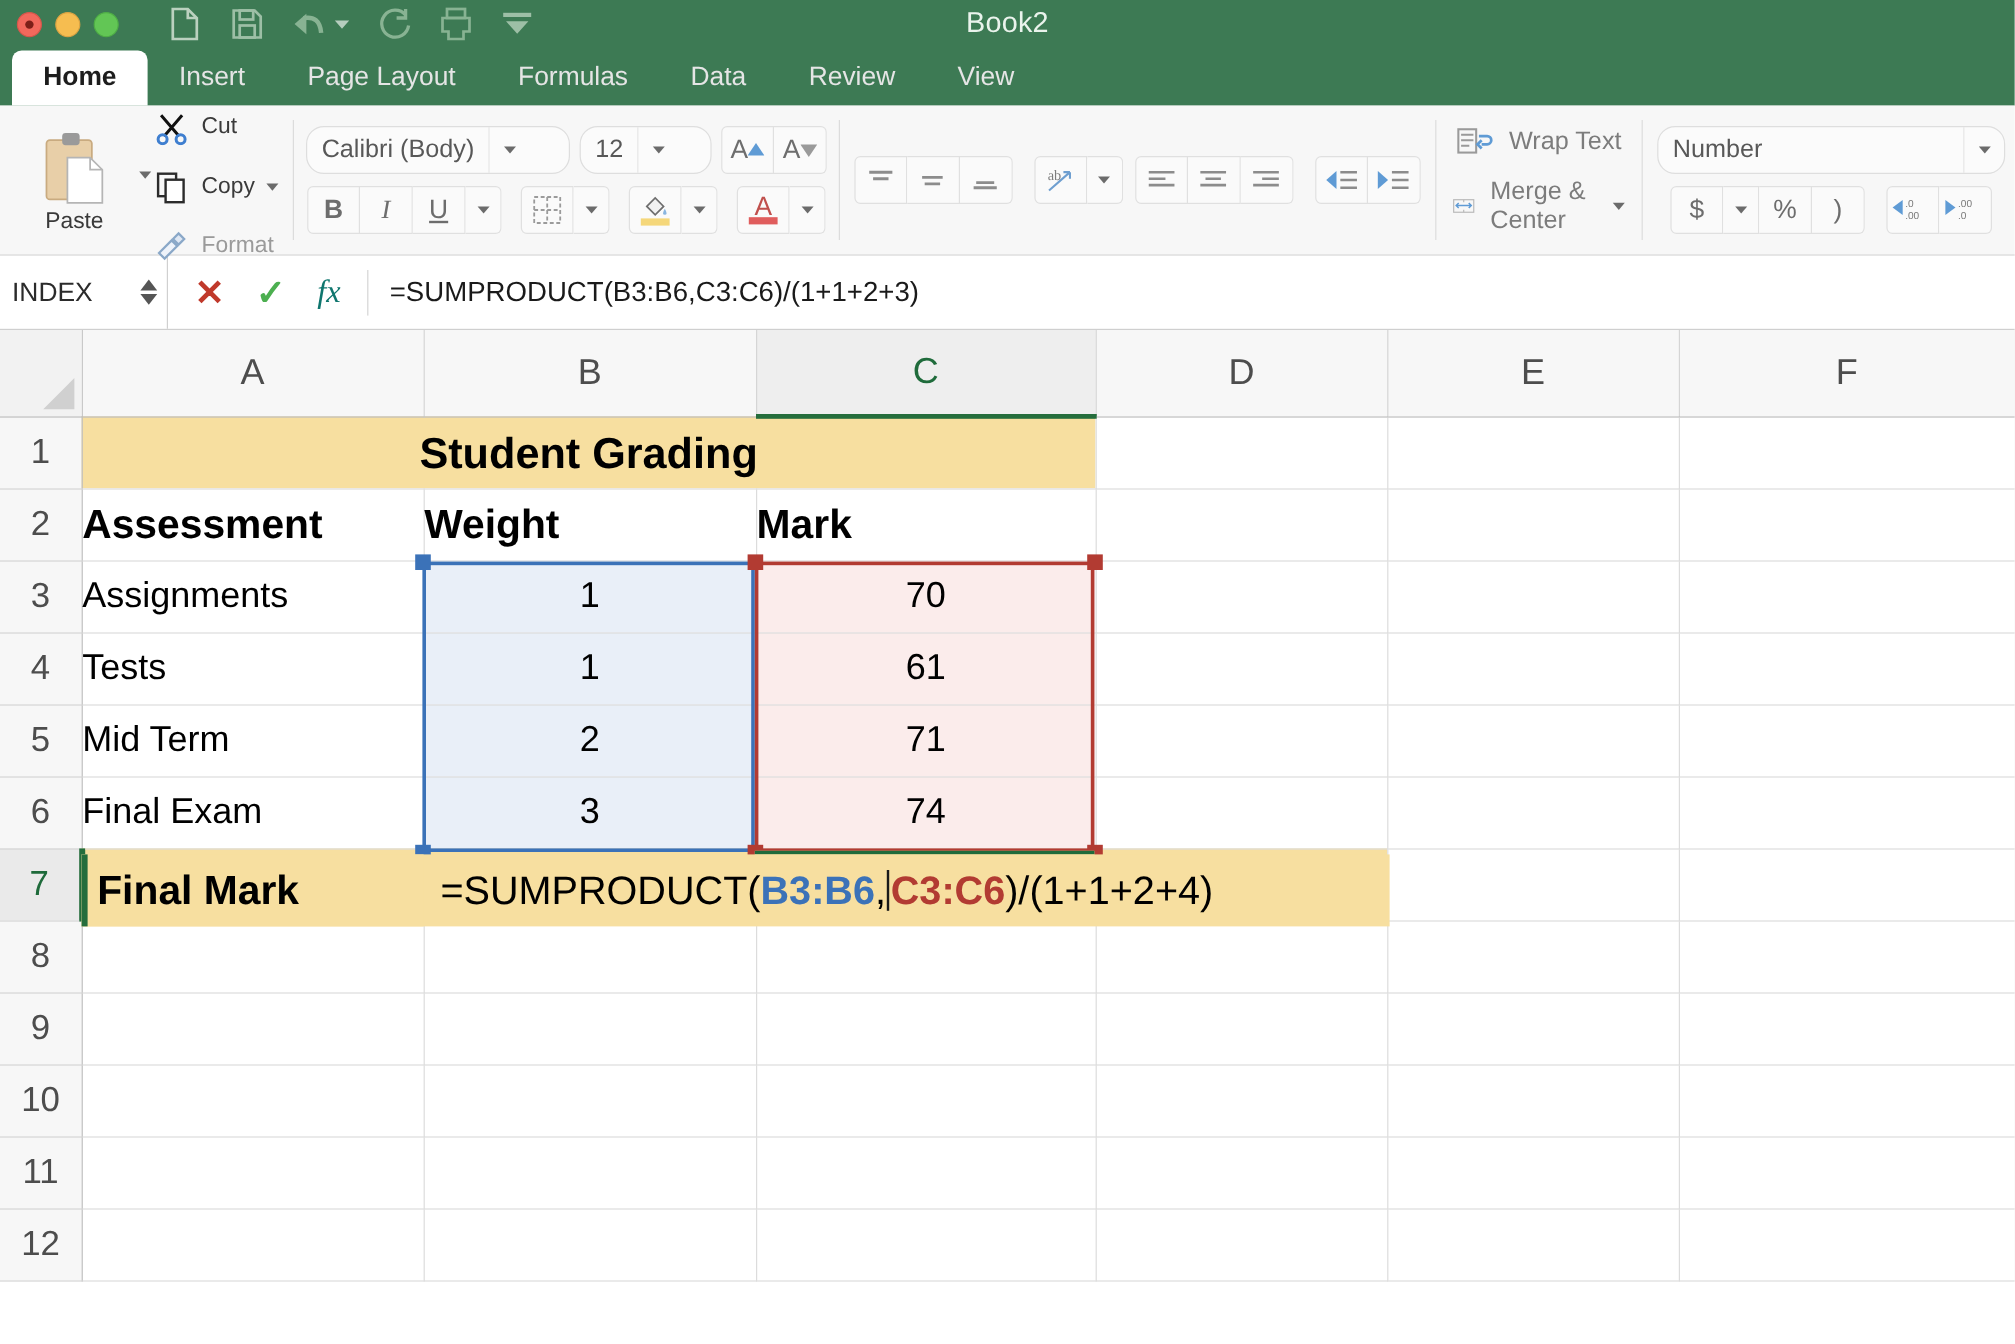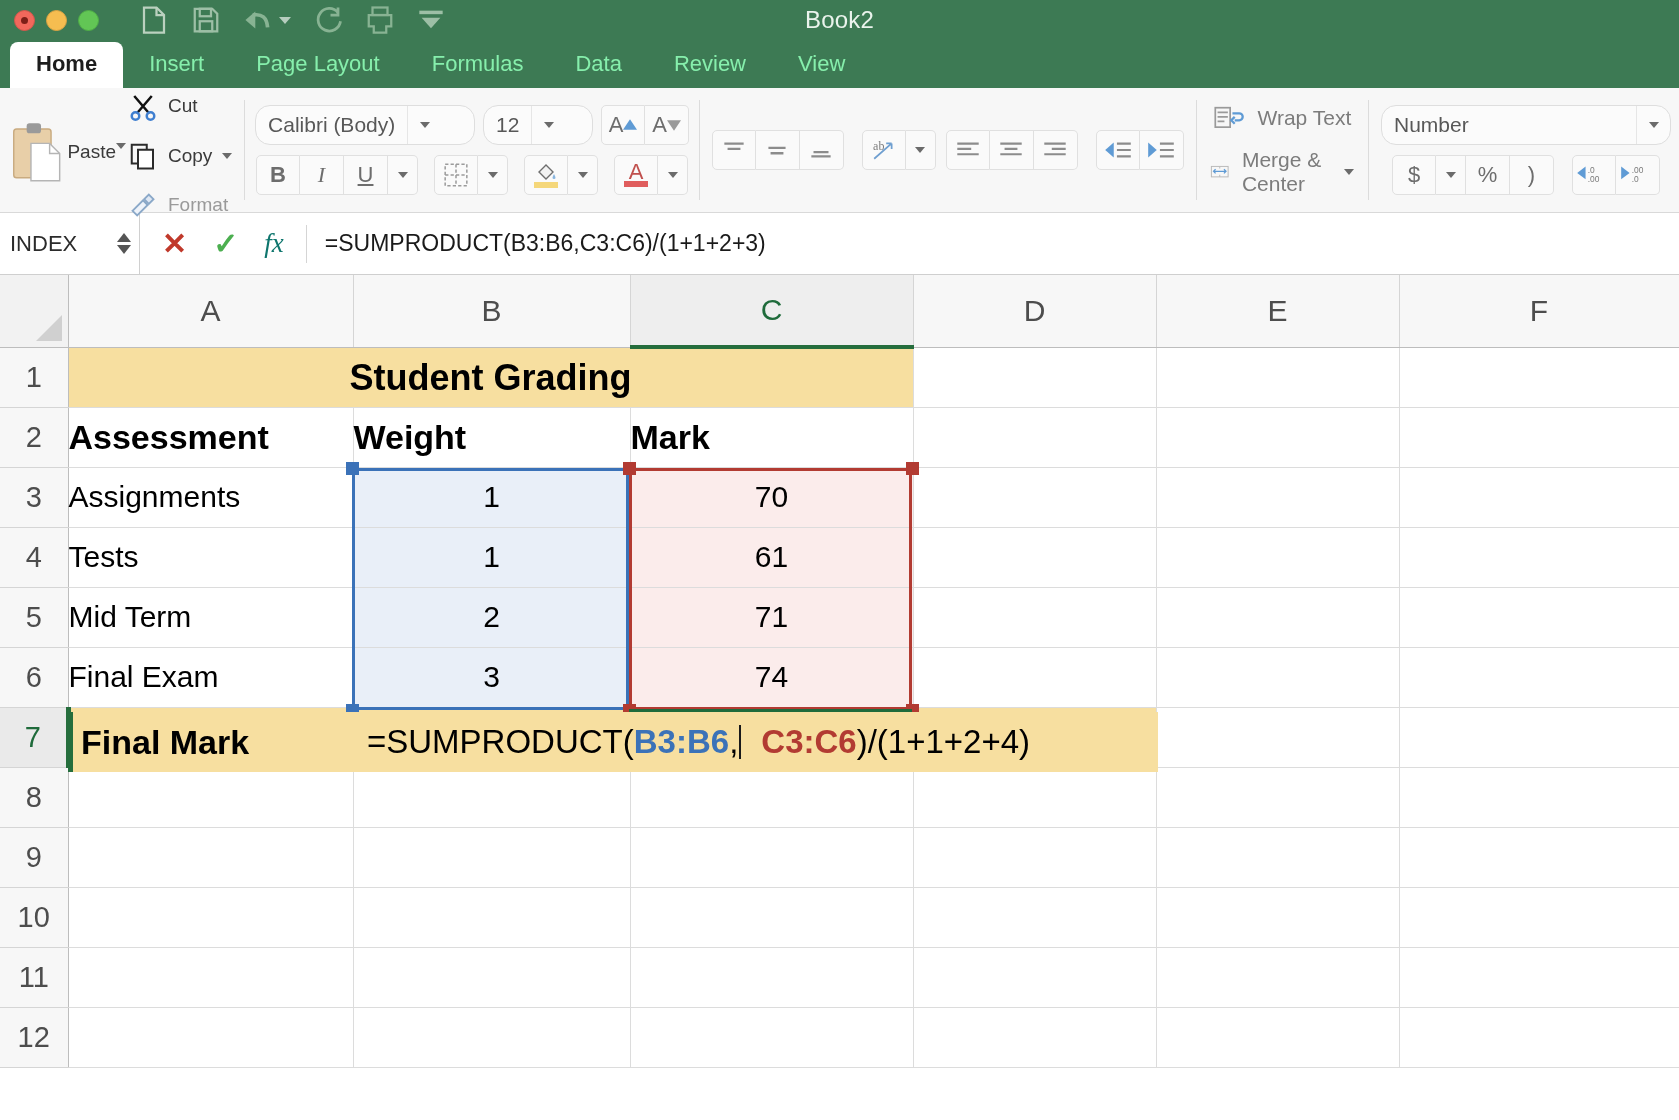--- a/index.html
+++ b/index.html
@@ -25,30 +25,30 @@
   .qicon{ opacity:.78; display:flex; align-items:center; gap:4px;}
   .caret-sm{ width:0;height:0;border-left:6px solid transparent;border-right:6px solid transparent;
     border-top:7px solid rgba(255,255,255,.8);}
   .doc-title{
     position:absolute; left:0; right:0; text-align:center;
     color:#eaf3ec; font-size:24px; letter-spacing:.2px; pointer-events:none;
   }
 
   
   .tabbar{ height:48px; background:#3d7a54; display:flex; align-items:flex-end; padding-left:10px;}
-  .tab{ color:#86efac; font-size:22px; padding:9px 26px 11px; cursor:default; }
+  .tab{ color:#e5e5e5; font-size:22px; padding:9px 26px 11px; cursor:default; }
   .tab.active{ background:#ffffff; color:#1d1d1d; border-radius:8px 8px 0 0; font-weight:bold;}
 
   
   .ribbon{ height:125px; background:#f7f7f7; border-bottom:1px solid #d9d9d9;
            display:flex; align-items:stretch; position:relative;}
   .rgroup{ display:flex; align-items:center; padding:0 8px; height:100%;}
   .rsep{ width:1px; background:#dcdcdc; margin:12px 4px; }
 
-  .paste-cell{ width:108px; display:flex; flex-direction:row; align-items:center;
+  .paste-cell{ width:108px; display:flex; flex-direction:column; align-items:center;
                justify-content:center; gap:2px; padding-top:4px;}
   .paste-label{ font-size:19px; color:#3a3a3a;}
   .clip-col{ display:flex; flex-direction:column; justify-content:center; gap:10px; padding-left:2px;}
   .clip-row{ display:flex; align-items:center; gap:10px; font-size:19px; color:#3a3a3a;margin-top:10px;}
   .clip-row.dim{ color:#9a9a9a; }
   .caret{ width:0;height:0;border-left:5px solid transparent;border-right:5px solid transparent;
     border-top:6px solid #6b6b6b; display:inline-block;}
 
   .fontgrp{ display:flex; flex-direction:column; justify-content:center; gap:10px; padding:0 6px;}
   .frow{ display:flex; align-items:center; gap:8px;}
@@ -119,21 +119,21 @@
   .rng.blue{ border:3px solid #3b72b8; }
   .rng.red{ border:3px solid #b23b32; }
   .handle{ position:absolute; width:13px; height:13px; }
   .handle.blue{ background:#3b72b8; }
   .handle.red{ background:#b23b32; }
   .editcell{ position:absolute; border:3px solid #1f6b3b; background:#f7dfa0;
              display:flex; align-items:center; }
   .editfml{ font-size:33px; color:#000; white-space:nowrap; padding-left:14px;
             font-family:"Liberation Sans", sans-serif;}
   .ref-b{ color:#3b72b8; font-weight:bold; }
-  .ref-c{ color:#b23b32; font-weight:bold;margin-left:19px; }
+  .ref-c{ color:#b23b32; font-weight:bold; }
   .caretbar{ display:inline-block; width:2px; height:34px; background:#1a1a1a;
              vertical-align:-6px; margin:0 1px;}
 </style>
 </head>
 <body>
 
 <div class="titlebar">
   <div class="traffic">
     <div class="dot red"></div>
     <div class="dot yellow"></div>

